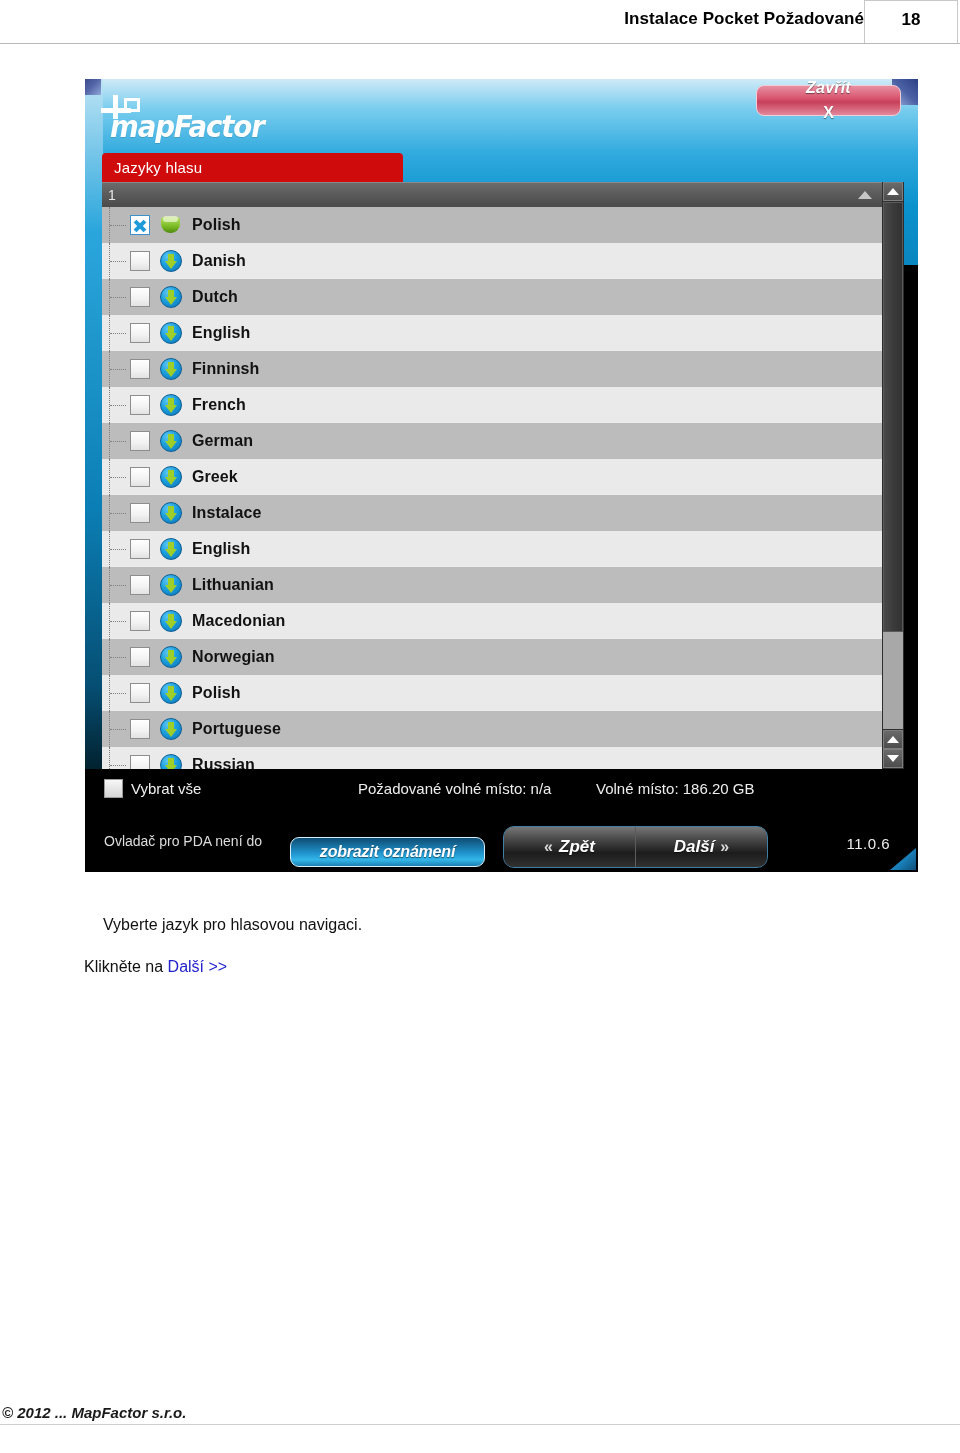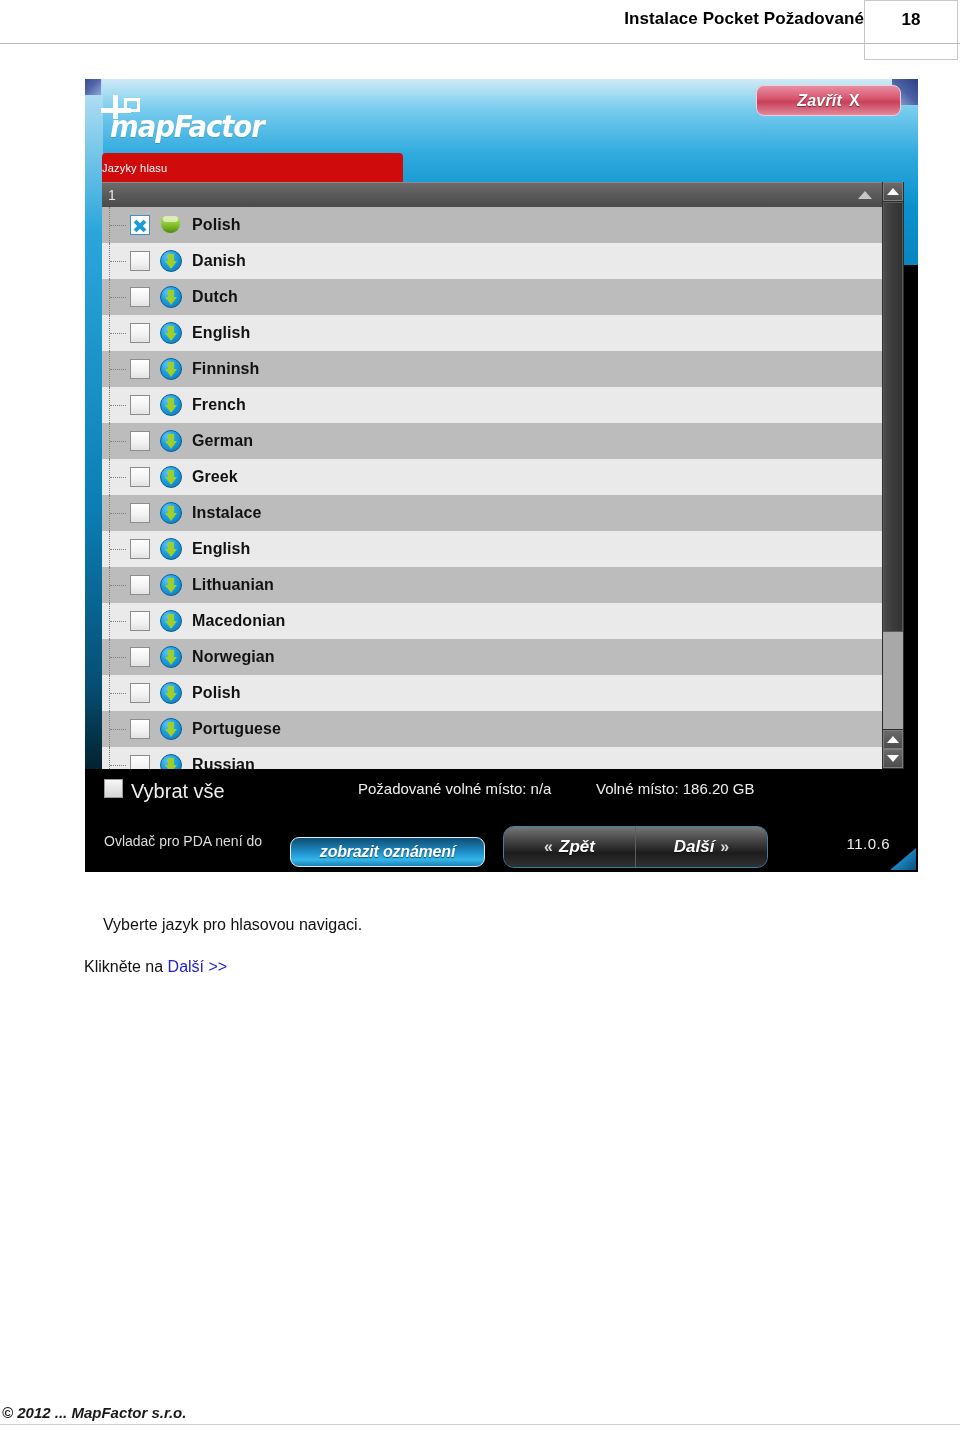--- a/index.html
+++ b/index.html
@@ -26,21 +26,21 @@
     right: 96px; top: 9px;
     font-size: 17px;
     font-weight: bold;
     color: #000;
     letter-spacing: 0.1px;
     white-space: nowrap;
   }
   .page-header .pagenum-box {
     position: absolute;
     right: 2px; top: 0px;
-    width: 94px; height: 60px;
+    width: 94px; height: 44px;
     border: 1px solid #c8c8c8;
     background: #fff;
     box-sizing: border-box;
   }
   .page-header .pagenum {
     position: absolute;
     left: 0; right: 0; top: 9px;
     text-align: center;
     font-size: 17px;
     font-weight: bold;
@@ -141,20 +141,21 @@
     right: 17px; top: 6px;
     width: 145px; height: 31px;
     border-radius: 8px;
     background: linear-gradient(180deg, #e78fa2 0%, #d9566f 42%, #c8405a 55%, #e2889c 100%);
     border: 1px solid #f3cdd6;
     box-sizing: border-box;
     display: flex;
     align-items: center;
     justify-content: center;
     gap: 7px;
+    flex-direction: column;
   }
   .close-btn .lbl {
     font-size: 16px;
     font-weight: bold;
     color: #ffffff;
     font-style: italic;
     text-shadow: 0 1px 1px rgba(0,0,0,0.45);
     letter-spacing: 0.2px;
   }
   .close-btn .x {
@@ -169,22 +170,22 @@
     position: absolute;
     left: 17px; top: 74px;
     width: 301px; height: 29px;
     background: #cf0b0b;
     border-top-left-radius: 4px;
     border-top-right-radius: 4px;
     display: flex;
     align-items: center;
   }
   .tab-red .lbl {
-    margin-left: 0;
-    font-size: 11px;
+    margin-left: 12px;
+    font-size: 15px;
     color: #ffffff;
     letter-spacing: 0.2px;
   }
 
   
   .col-header {
     position: absolute;
     left: 17px; top: 103px;
     width: 780px; height: 25px;
     background: linear-gradient(180deg, #6c6c6c 0%, #5a5a5a 50%, #4b4b4b 100%);
@@ -371,21 +372,21 @@
     position: absolute;
     left: 19px; top: 10px;
     width: 19px; height: 19px;
     background: linear-gradient(180deg, #f7f7f7 0%, #d5d5d5 100%);
     border: 1px solid #9a9a9a;
     box-sizing: border-box;
   }
   .status-strip .sel-all-lbl {
     position: absolute;
     left: 46px; top: 11px;
-    font-size: 20px;
+    font-size: 15px;
     color: #eeeeee;
     text-align: center;
   }
   .status-strip .req {
     position: absolute;
     left: 273px; top: 11px;
     font-size: 15px;
     color: #eeeeee;
     white-space: nowrap;
   }

